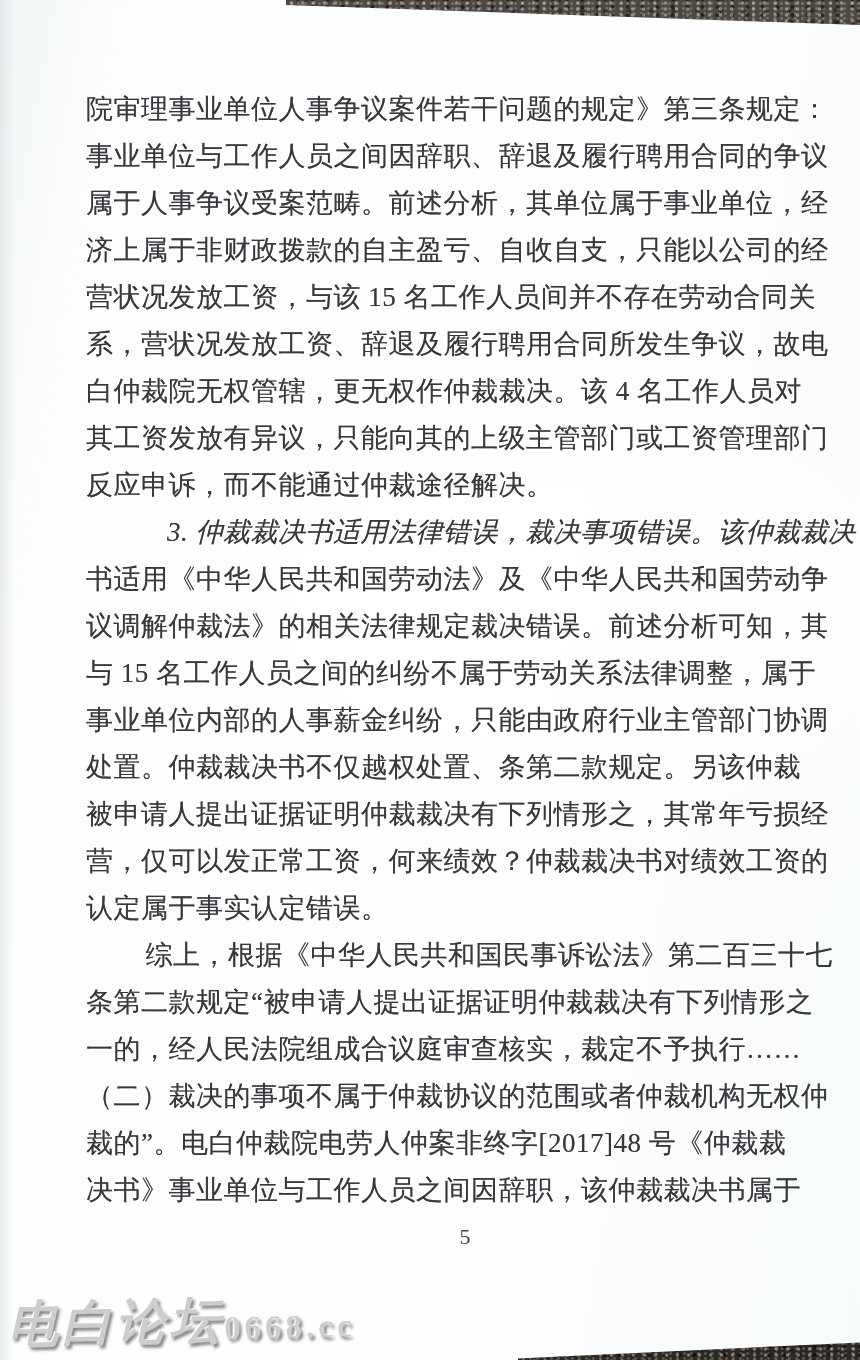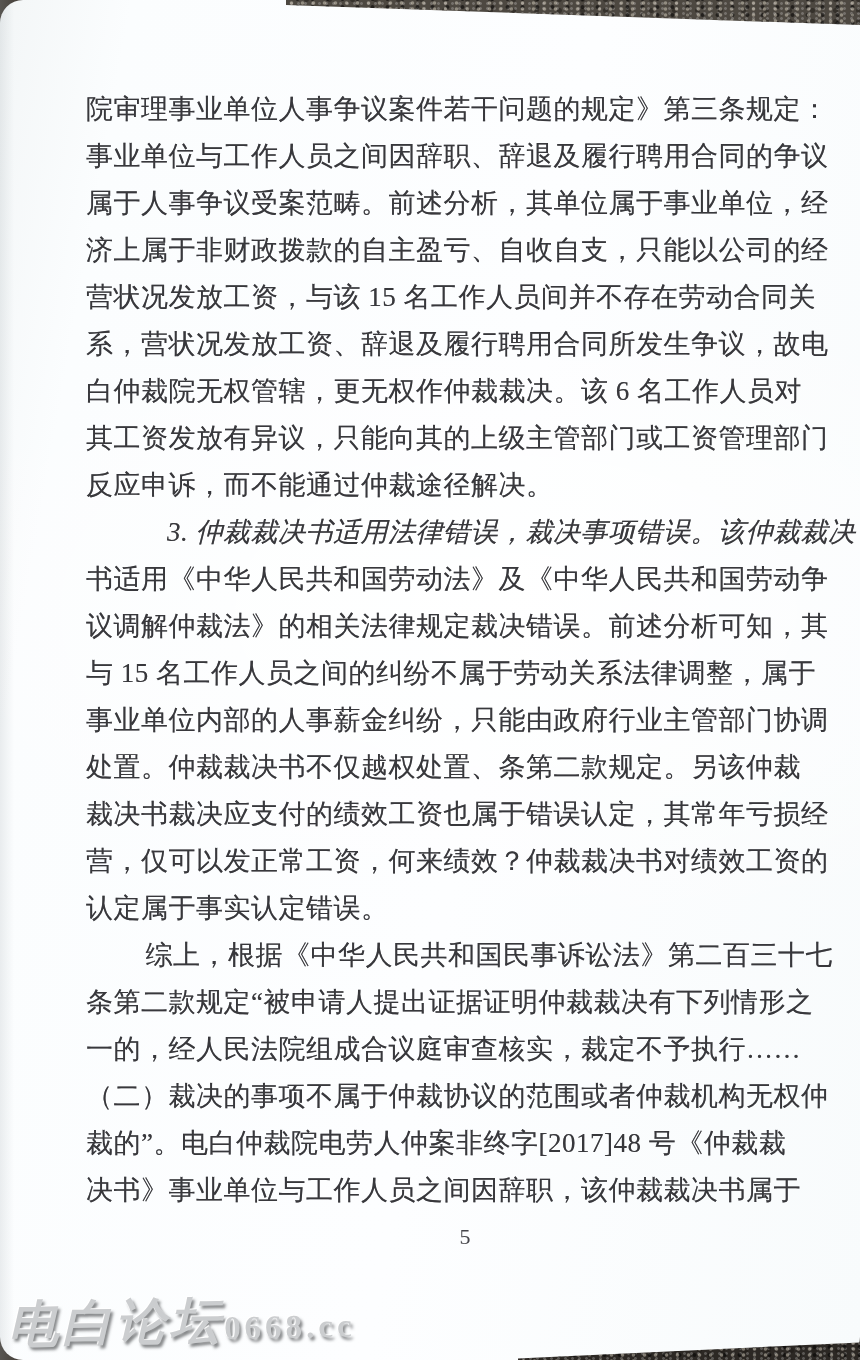--- a/index.html
+++ b/index.html
@@ -8,21 +8,20 @@
     background:#4a453f;
     font-family:"Liberation Serif","DejaVu Serif",serif;
   }
   
   .paper{
     position:absolute;left:0;top:0;width:860px;height:1360px;
     background:
       radial-gradient(ellipse 900px 500px at 60% 45%, rgba(255,255,255,.9) 0%, rgba(255,255,255,0) 70%),
       linear-gradient(100deg,#f3f6f7 0%,#fbfdfe 12%,#fdfeff 55%,#f8fbfc 100%);
     background-color:#fafcfd;
-    border-radius:23px;
   }
   .paper::before{ 
     content:"";position:absolute;left:0;top:0;width:14px;height:100%;
     background:linear-gradient(90deg,rgba(150,160,165,.18),rgba(150,160,165,0));
   }
   
   .granite{
     background-color:#4d4841;
     background-image:
       radial-gradient(circle, rgba(230,222,205,.45) 0 1.2px, transparent 2.2px),
@@ -70,30 +69,30 @@
 
 <div class="paper">
 
   <div class="textblock">
     <div class="line">院审理事业单位人事争议案件若干问题的规定》第三条规定：</div>
     <div class="line">事业单位与工作人员之间因辞职、辞退及履行聘用合同的争议</div>
     <div class="line">属于人事争议受案范畴。前述分析，其单位属于事业单位，经</div>
     <div class="line">济上属于非财政拨款的自主盈亏、自收自支，只能以公司的经</div>
     <div class="line">营状况发放工资，与该 15 名工作人员间并不存在劳动合同关</div>
     <div class="line">系，营状况发放工资、辞退及履行聘用合同所发生争议，故电</div>
-    <div class="line">白仲裁院无权管辖，更无权作仲裁裁决。该 6 名工作人员对</div>
+    <div class="line">白仲裁院无权管辖，更无权作仲裁裁决。该 4 名工作人员对</div>
     <div class="line">其工资发放有异议，只能向其的上级主管部门或工资管理部门</div>
     <div class="line">反应申诉，而不能通过仲裁途径解决。</div>
     <div class="line indent-a">3. 仲裁裁决书适用法律错误，裁决事项错误。该仲裁裁决</div>
     <div class="line">书适用《中华人民共和国劳动法》及《中华人民共和国劳动争</div>
     <div class="line">议调解仲裁法》的相关法律规定裁决错误。前述分析可知，其</div>
     <div class="line">与 15 名工作人员之间的纠纷不属于劳动关系法律调整，属于</div>
     <div class="line">事业单位内部的人事薪金纠纷，只能由政府行业主管部门协调</div>
     <div class="line">处置。仲裁裁决书不仅越权处置、条第二款规定。另该仲裁</div>
-    <div class="line">裁决书裁决应支付的绩效工资也属于错误认定，其常年亏损经</div>
+    <div class="line">被申请人提出证据证明仲裁裁决有下列情形之，其常年亏损经</div>
     <div class="line">营，仅可以发正常工资，何来绩效？仲裁裁决书对绩效工资的</div>
     <div class="line">认定属于事实认定错误。</div>
     <div class="line indent-b">综上，根据《中华人民共和国民事诉讼法》第二百三十七</div>
     <div class="line">条第二款规定“被申请人提出证据证明仲裁裁决有下列情形之</div>
     <div class="line">一的，经人民法院组成合议庭审查核实，裁定不予执行……</div>
     <div class="line">（二）裁决的事项不属于仲裁协议的范围或者仲裁机构无权仲</div>
     <div class="line">裁的”。电白仲裁院电劳人仲案非终字[2017]48 号《仲裁裁</div>
     <div class="line">决书》事业单位与工作人员之间因辞职，该仲裁裁决书属于</div>
   </div>
 

